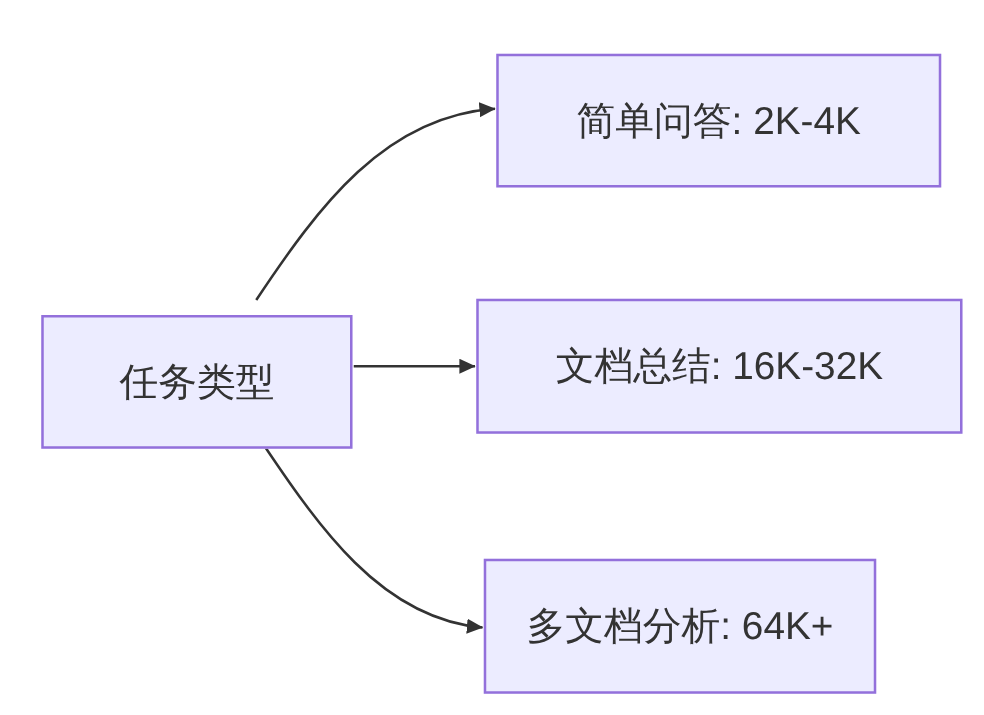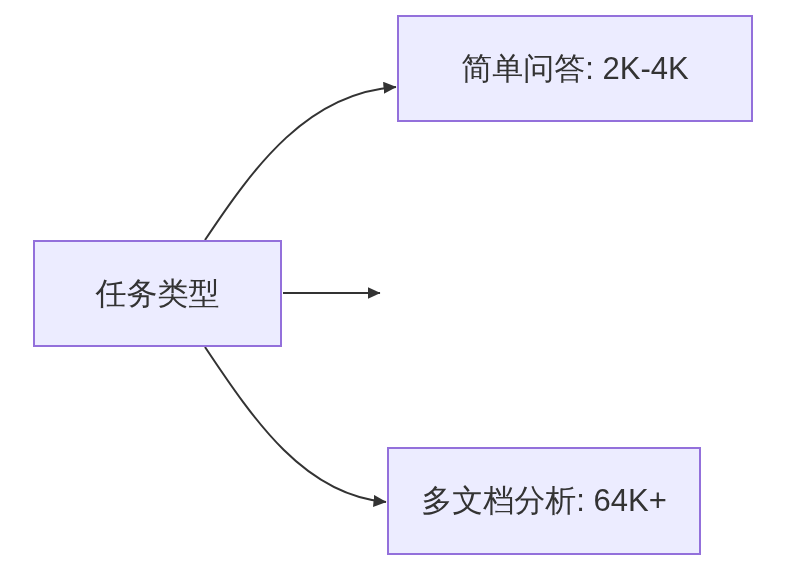--- a/index.html
+++ b/index.html
@@ -38,22 +38,22 @@
     border: 2px solid var(--node-border, #9370DB);
     color: var(--text, #333333);
     font-size: 31px;
     line-height: 1.2;
     display: flex;
     align-items: center;
     justify-content: center;
     text-align: center;
     white-space: nowrap;
   }
-  .node-root   { left: 33px;  top: 240px; width: 249px; height: 107px; text-align: center; }
-  .node-top    { left: 397px; top: 15px;  width: 356px; height: 107px; }
+  .node-root   { left: 33px;  top: 252px; width: 249px; height: 107px; text-align: center; }
+  .node-top    { left: 397px; top: 43px;  width: 356px; height: 107px; }
   .node-middle { left: 381px; top: 239px; width: 389px; height: 108px; }
   .node-bottom { left: 387px; top: 447px; width: 314px; height: 108px; }
 </style>
 </head>
 <body>
 
 <div class="canvas">
 
   <svg class="edges" viewBox="0 0 787 572" xmlns="http://www.w3.org/2000/svg">
     <defs>
@@ -67,18 +67,21 @@
   </svg>
 
   <div class="node node-root">
     <span>任务类型</span>
   </div>
 
   <div class="node node-top">
     <span>简单问答: 2K-4K</span>
   </div>
 
+  <div class="node node-middle">
+    <span>文档总结: 16K-32K</span>
+  </div>
 
   <div class="node node-bottom">
     <span>多文档分析: 64K+</span>
   </div>
 
 </div>
 
 </body></html>

